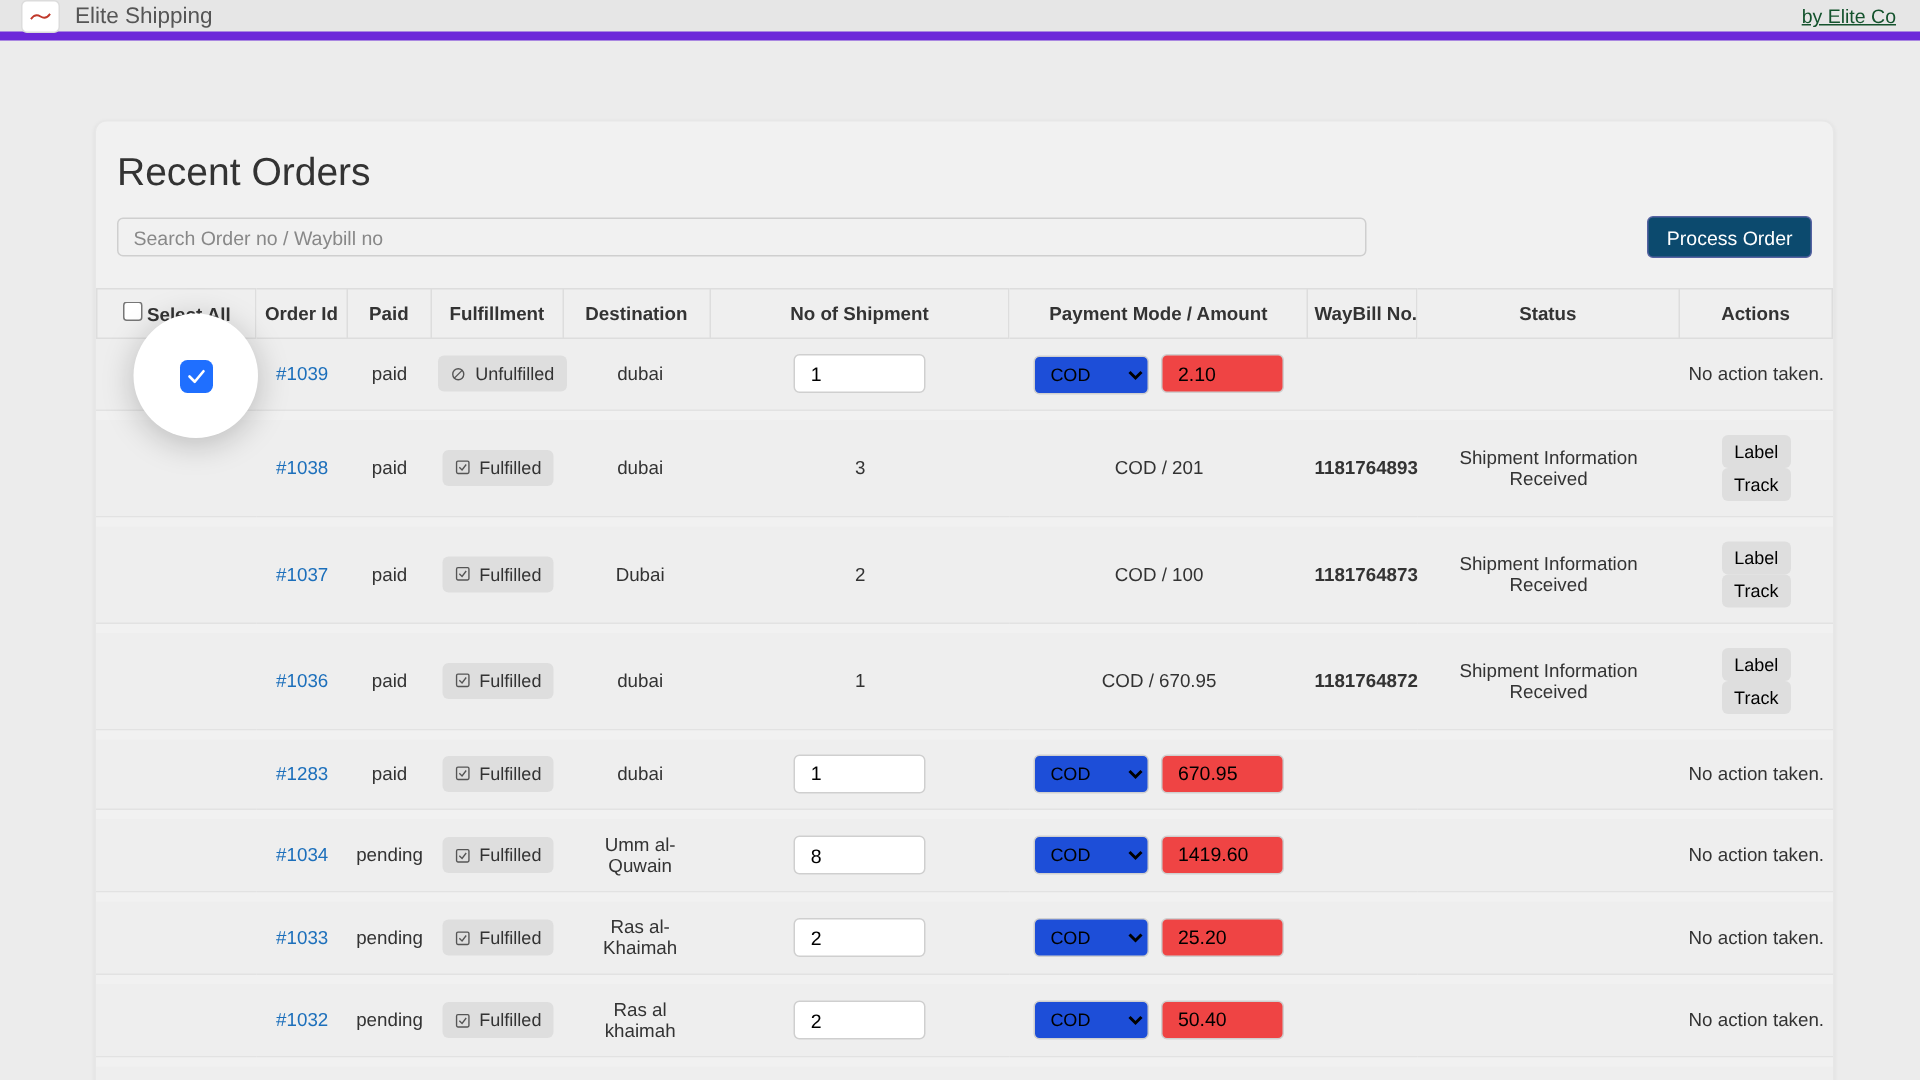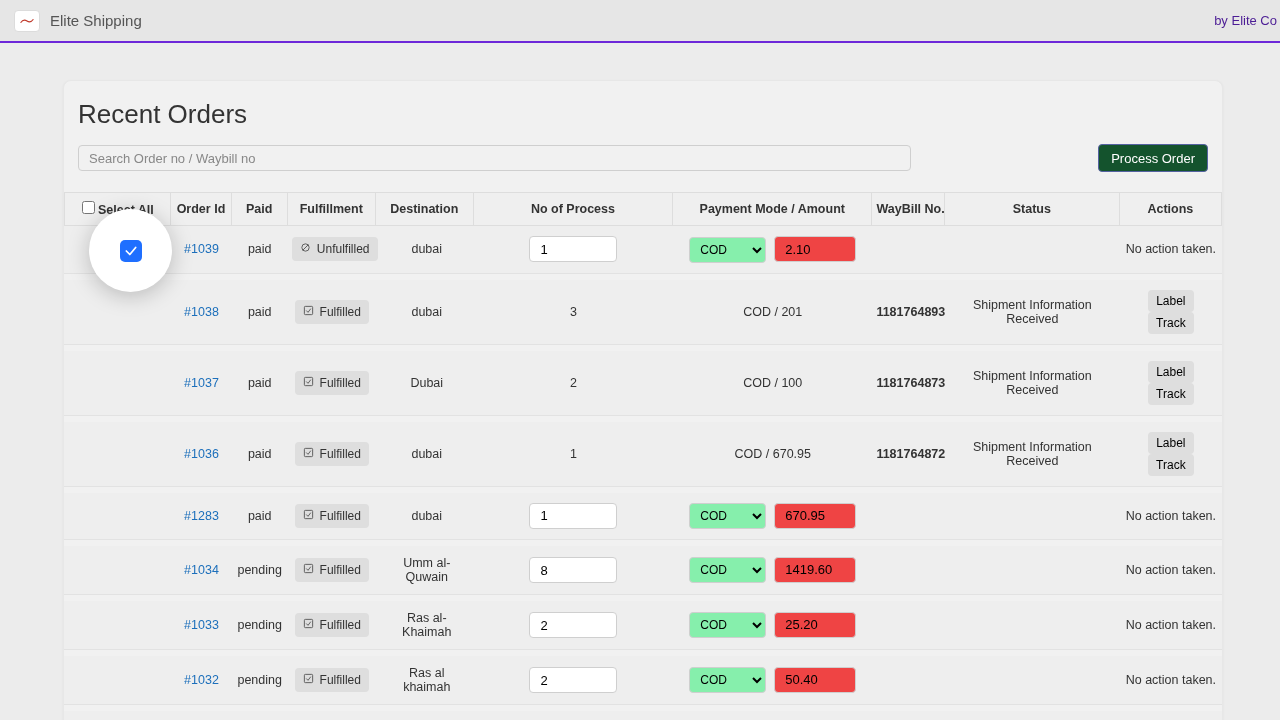--- a/index.html
+++ b/index.html
@@ -1,28 +1,28 @@
 <!DOCTYPE html>
 <html><head>
 <meta charset="utf-8">
 <style>
   * { box-sizing: border-box; margin: 0; padding: 0; }
   html, body { width: 1280px; height: 720px; font-family: -apple-system, BlinkMacSystemFont, "Segoe UI", Helvetica, Arial, sans-serif; background: #ececec; color: #333; overflow: hidden; }
-  .topbar { height: 43px; background: #e6e6e6; border-bottom: 2px solid #6d28d9; display: flex; align-items: center; padding: 0 14px; position: relative; }
+  .topbar { height: 27px; background: #e6e6e6; border-bottom: 6px solid #6d28d9; display: flex; align-items: center; padding: 0 14px; position: relative; }
   .topbar .logo { width: 26px; height: 22px; background: #fff; border: 1px solid #dcdcdc; border-radius: 4px; display: flex; align-items: center; justify-content: center; margin-right: 10px; }
   .topbar .logo svg { width: 14px; height: 8px; }
   .topbar .brand { font-size: 15px; color: #555; }
-  .topbar .byline { position: absolute; right: 3px; font-size: 13px; color: #4c1d95; }
+  .topbar .byline { position: absolute; right: 16px; font-size: 13px; color: #14532d; text-decoration: underline; }
 
   .panel { position: absolute; left: 63px; top: 80px; width: 1160px; background: #f1f1f1; border: 1px solid #e7e7e7; border-radius: 8px; box-shadow: 0 1px 3px rgba(0,0,0,.05); padding: 18px 0 30px 0; }
   .panel h1 { font-size: 26px; font-weight: 500; color: #333; padding-left: 14px; margin-bottom: 14px; }
   .toolbar { display: flex; align-items: center; padding: 0 14px; margin-bottom: 20px; }
   .toolbar input.search { width: 833px; height: 26px; border: 1px solid #cfcfcf; border-radius: 4px; padding: 0 10px; font-size: 13px; color: #333; background: #f1f1f1; }
   .toolbar input.search::placeholder { color: #888; }
-  .btn-primary { margin-left: auto; height: 28px; padding: 0 12px; background: #14532d; color: #fff; border: 1px solid #5562a1; border-radius: 4px; font-size: 13px; cursor: pointer; }
+  .btn-primary { margin-left: auto; height: 28px; padding: 0 12px; background: #0c4a6e; color: #fff; border: 1px solid #5562a1; border-radius: 4px; font-size: 13px; cursor: pointer; }
 
   .table-wrap { padding: 0 0; }
   table.grid { width: 100%; border-collapse: separate; border-spacing: 0; table-layout: fixed; }
   table.grid col.c-sel  { width: 105px; }
   table.grid col.c-ord  { width: 59px; }
   table.grid col.c-paid { width: 55px; }
   table.grid col.c-ful  { width: 86px; }
   table.grid col.c-dest { width: 96px; }
   table.grid col.c-pkg  { width: 195px; }
   table.grid col.c-pay  { width: 195px; }
@@ -31,24 +31,24 @@
   table.grid col.c-act  { width: 100px; }
 
   table.grid th { font-size: 12.5px; font-weight: 700; color: #333; text-align: center; padding: 8px 4px; border-right: 1px solid #ddd; border-bottom: 1px solid #ddd; border-top: 1px solid #ddd; background: #efefef; white-space: nowrap; }
   table.grid th:first-child { border-left: 1px solid #ddd; }
   table.grid tbody tr { background: #eeeeee; }
   table.grid tbody td { font-size: 12.5px; color: #333; text-align: center; padding: 10px 4px; border-bottom: 1px solid #e2e2e2; vertical-align: middle; position: relative; }
   table.grid tbody tr + tr td { border-top: 6px solid #f1f1f1; }
   table.grid td.left { text-align: center; padding-left: 8px; }
 
   .order-link { color: #1c6fbb; text-decoration: none; text-align: center; }
-  .pill { display: inline-flex; align-items: flex-start; gap: 6px; background: #dedede; border-radius: 4px; padding: 5px 8px; font-size: 12px; }
+  .pill { display: inline-flex; align-items: center; gap: 6px; background: #dedede; border-radius: 4px; padding: 5px 8px; font-size: 12px; }
   .pill svg { width: 11px; height: 11px; }
   .inp-num { width: 88px; height: 26px; border: 1px solid #cfcfcf; border-radius: 4px; text-align: left; padding-left: 10px; font-size: 13px; background: #fff; }
-  .sel-pm  { width: 77px; height: 26px; border: 1px solid #cfcfcf; border-radius: 4px; font-size: 12px; background: #86efac; padding-left: 6px; }
+  .sel-pm  { width: 77px; height: 26px; border: 1px solid #cfcfcf; border-radius: 4px; font-size: 12px; background: #1d4ed8; padding-left: 6px; }
   .amt     { width: 82px; height: 26px; border: 1px solid #cfcfcf; border-radius: 4px; text-align: left; padding-left: 10px; font-size: 13px; background: #ef4444; margin-left: 8px; }
   .btn-sm  { background: #dedede; border: none; border-radius: 4px; padding: 4px 8px; font-size: 12px; cursor: pointer; margin: 0 2px; }
   .wb-no   { font-weight: 700; }
 
   
   .bubble { position: absolute; left: 89px; top: 209px; width: 83px; height: 83px; border-radius: 50%; background: #fff; box-shadow: 0 4px 22px rgba(0,0,0,.22); display: flex; align-items: center; justify-content: center; }
   .bubble .chk { width: 22px; height: 22px; border-radius: 5px; background: #1f6fff; display: flex; align-items: center; justify-content: center; }
   .bubble .chk svg { width: 14px; height: 14px; }
 </style>
 </head>
@@ -89,21 +89,21 @@
       <thead>
         <tr>
           <th>
             <input type="checkbox" style="">
             <span>Select All</span>
           </th>
           <th>Order Id</th>
           <th>Paid</th>
           <th>Fulfillment</th>
           <th>Destination</th>
-          <th>No of Process</th>
+          <th>No of Shipment</th>
           <th>Payment Mode / Amount</th>
           <th>WayBill No.</th>
           <th>Status</th>
           <th>Actions</th>
         </tr>
       </thead>
       <tbody id="rows">
           <tr>
             <td></td>
             <td><a href="#" class="order-link">#1039</a></td>

